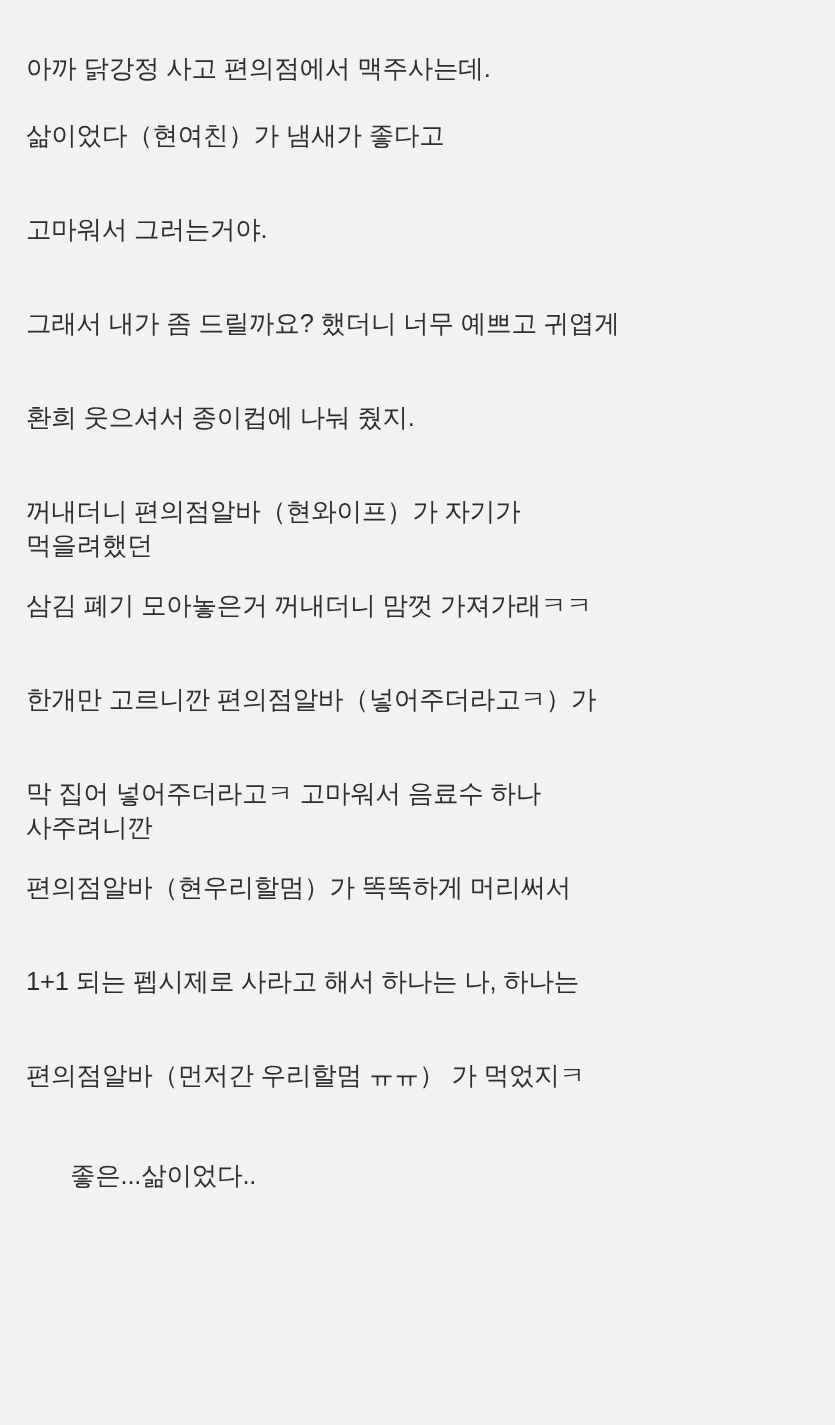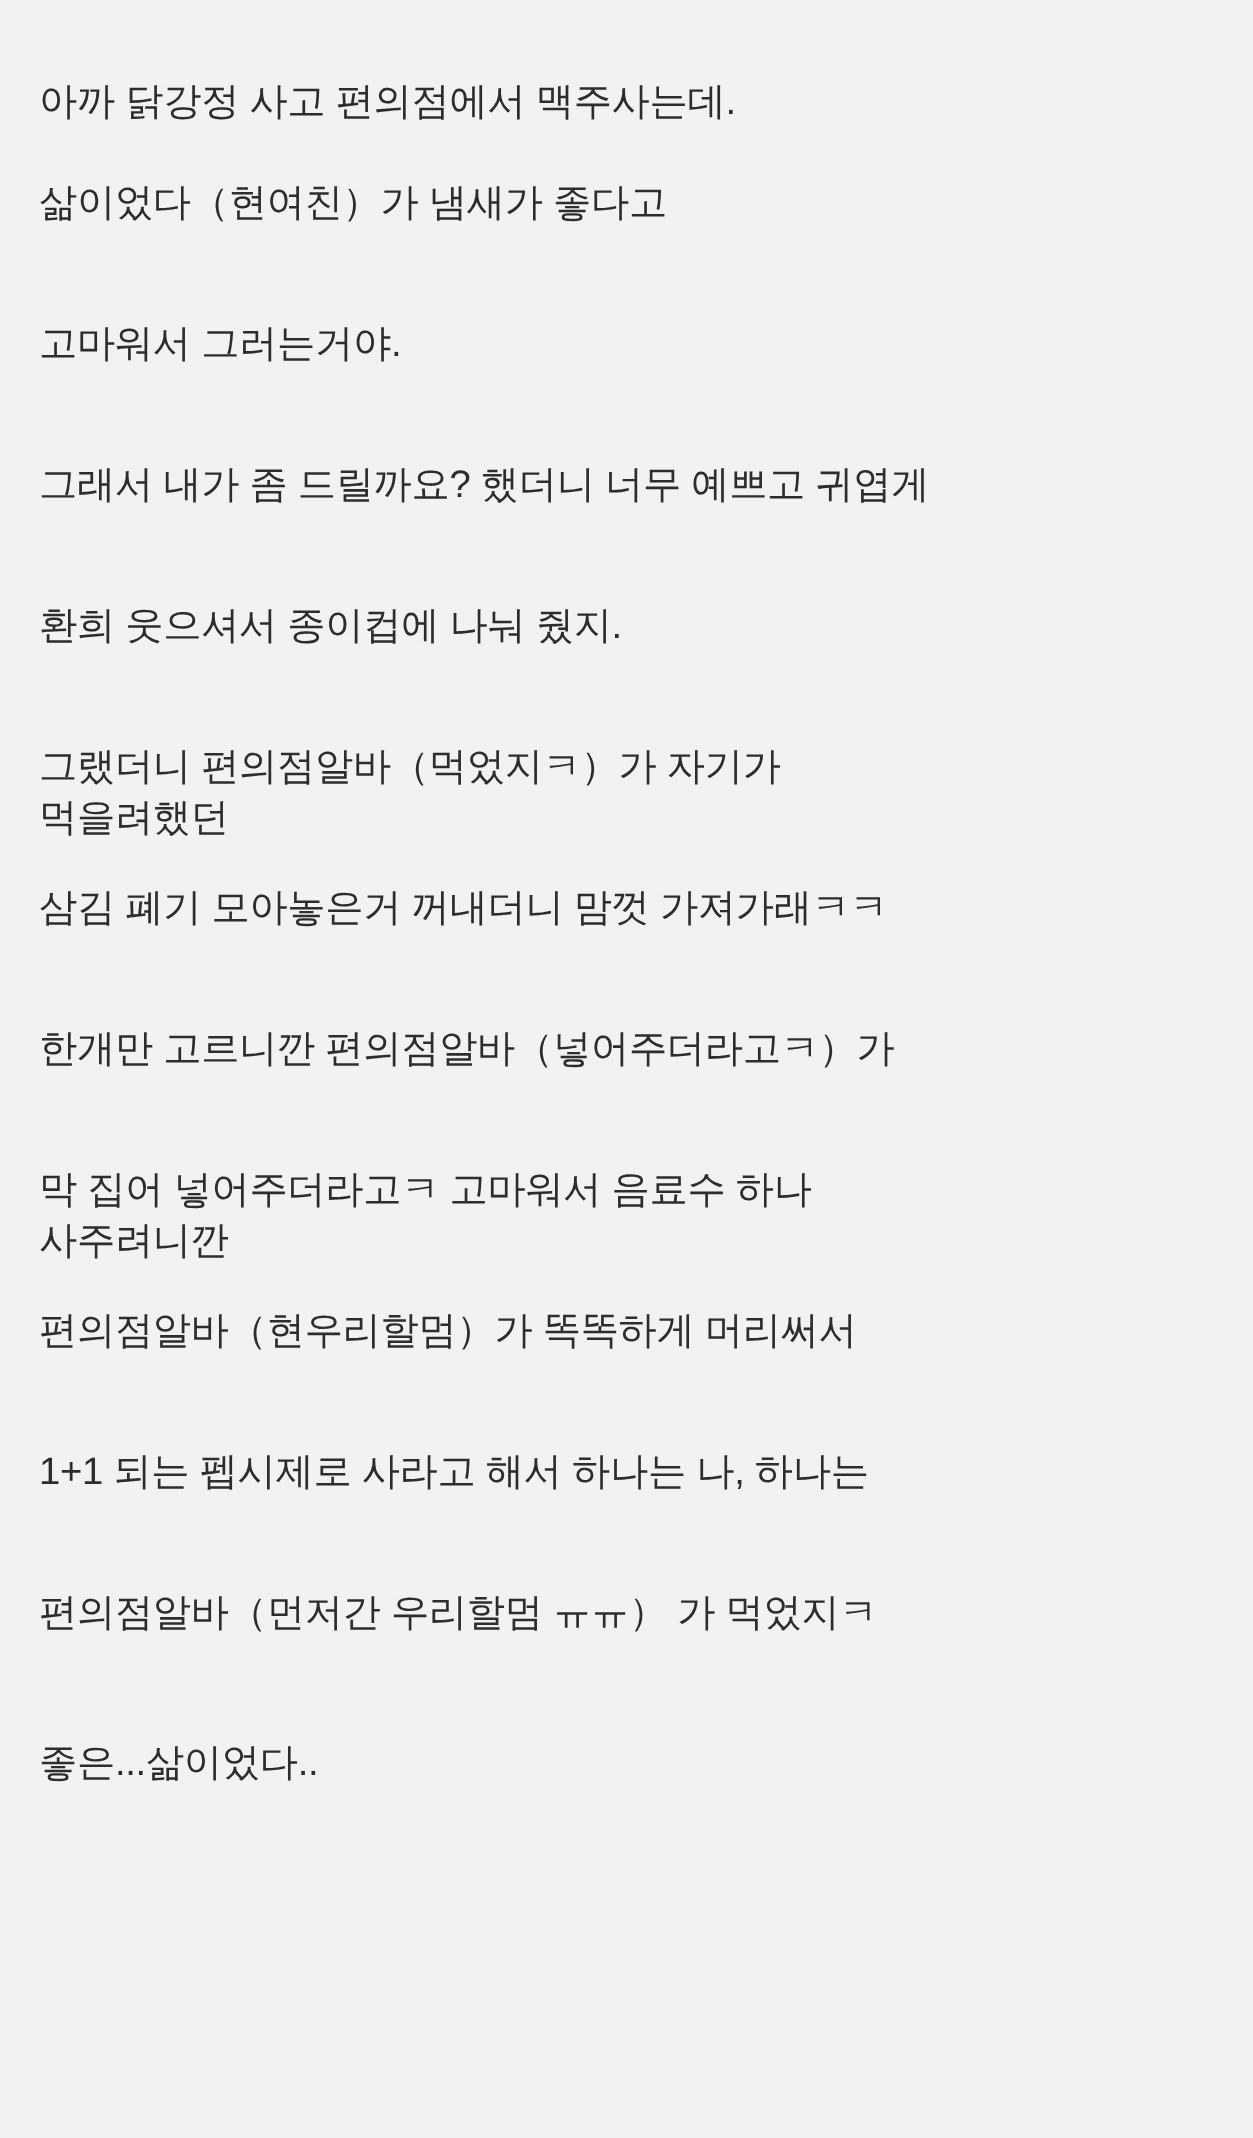--- a/index.html
+++ b/index.html
@@ -41,33 +41,34 @@
     white-space: pre-wrap;
     word-break: keep-all;
   }
   .line:first-child {
     height: 100px;
     align-items: center;
   }
   .line.last {
     height: auto;
     padding-top: 6px;
+    margin-left: 44px;
   }
 </style>
 </head>
 <body>
 
 <div class="page">
   <div class="post-body">
     <p class="line">아까 닭강정 사고 편의점에서 맥주사는데.</p>
     <p class="line">삶이었다（현여친）가 냄새가 좋다고</p>
     <p class="line">고마워서 그러는거야.</p>
     <p class="line">그래서 내가 좀 드릴까요? 했더니 너무 예쁘고 귀엽게</p>
     <p class="line">환희 웃으셔서 종이컵에 나눠 줬지.</p>
-    <p class="line">그랬더니 편의점알바（먹었지ㅋ）가 자기가 먹을려했던</p>
+    <p class="line">꺼내더니 편의점알바（현와이프）가 자기가 먹을려했던</p>
     <p class="line">삼김 폐기 모아놓은거 꺼내더니 맘껏 가져가래ㅋㅋ</p>
     <p class="line">한개만 고르니깐 편의점알바（넣어주더라고ㅋ）가</p>
     <p class="line">막 집어 넣어주더라고ㅋ 고마워서 음료수 하나 사주려니깐</p>
     <p class="line">편의점알바（현우리할멈）가 똑똑하게 머리써서</p>
     <p class="line">1+1 되는 펩시제로 사라고 해서 하나는 나, 하나는</p>
     <p class="line">편의점알바（먼저간 우리할멈 ㅠㅠ） 가 먹었지ㅋ</p>
     <p class="line last">좋은...삶이었다..</p>
   </div>
 </div>
 

